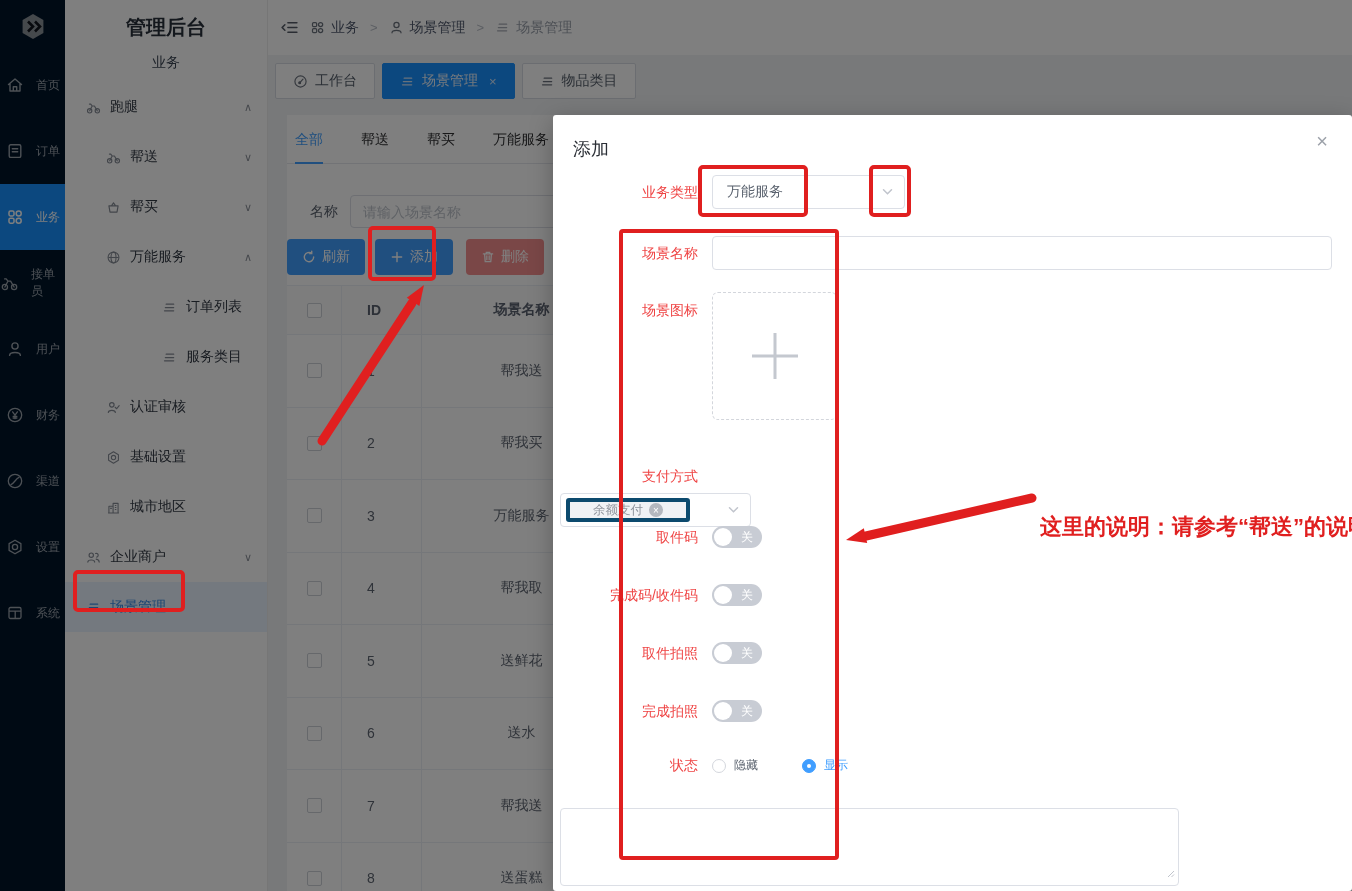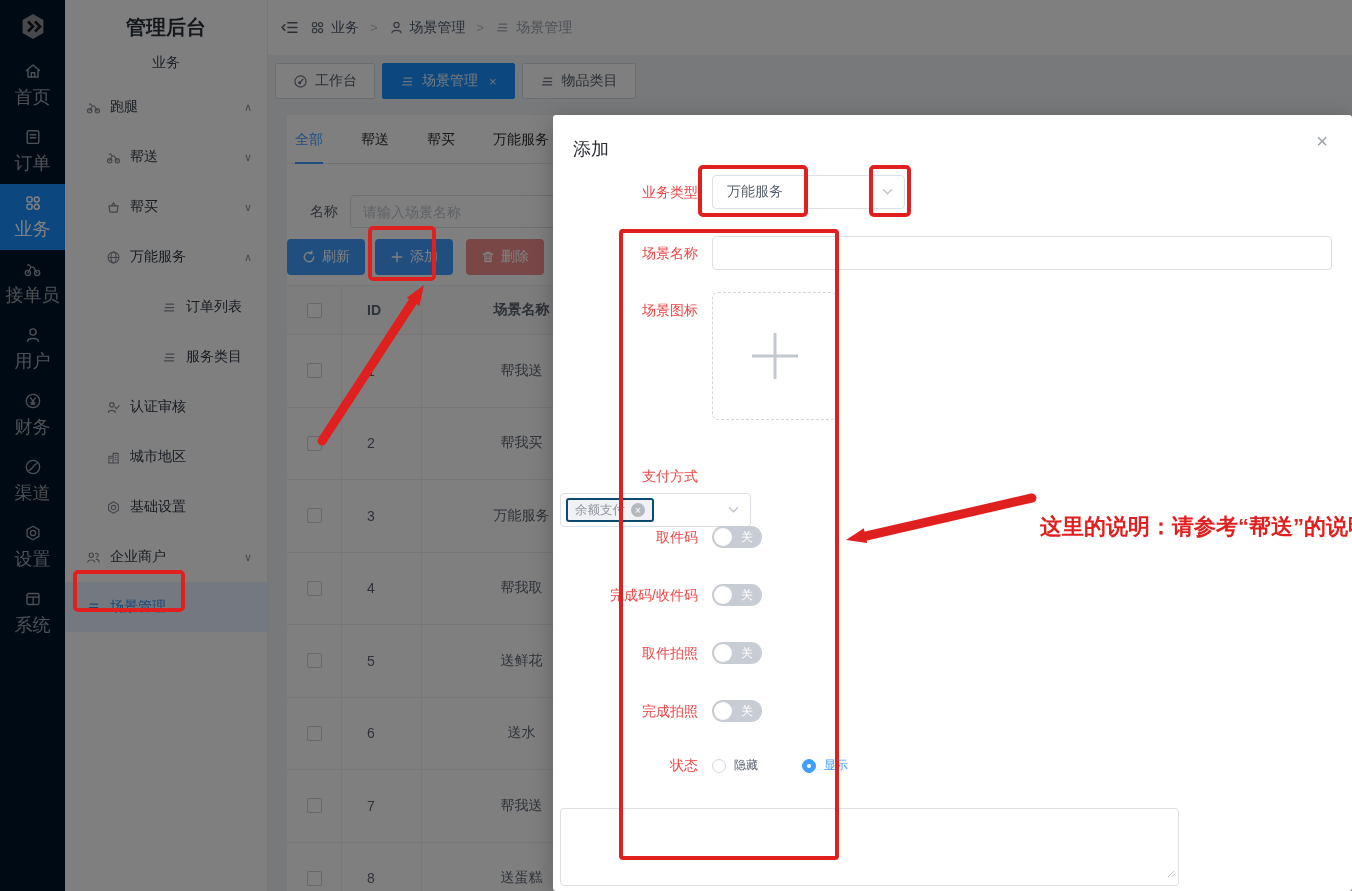--- a/index.html
+++ b/index.html
@@ -3,21 +3,21 @@
 <meta charset="utf-8">
 <style>
   * { margin:0; padding:0; box-sizing:border-box; }
   html,body { width:1352px; height:891px; }
   body { font-family:"Liberation Sans","DejaVu Sans",sans-serif; }
   .app { position:relative; width:1352px; height:891px; overflow:hidden; background:#f0f2f5; }
 
   
   .rail { position:absolute; left:0; top:0; width:65px; height:100%; background:#001529; z-index:1; padding-top:52px; }
   .rail-logo { position:absolute; top:13px; left:0; width:65px; display:flex; justify-content:center; }
-  .rail-item { height:66px; display:flex; flex-direction:column; align-items:center; justify-content:center; gap:4px; color:#9aa2ab; font-size:18px; cursor:pointer; }
+  .rail-item { height:66px; display:flex; align-items:center; justify-content:center; gap:12px; color:#9aa2ab; font-size:12px; cursor:pointer; }
   .rail-item .ri { width:19px; height:19px; display:flex; align-items:center; justify-content:center; }
   .rail-item.active { background:#1890ff; color:#fff; }
   .rail-item svg { stroke:currentColor; }
 
   
   .sidebar { position:absolute; left:65px; top:0; width:203px; height:100%; background:#ffffff; border-right:1px solid #ececec; z-index:1; }
   .sb-title { padding-top:14px; text-align:center; font-size:20px; font-weight:bold; color:#28303a; }
   .sb-sub { margin-top:13px; text-align:center; font-size:14px; color:#3c4654; }
   .sb-menu { margin-top:10px; }
   .s-item { height:50px; display:flex; align-items:center; position:relative; font-size:14px; color:#333a45; cursor:pointer; }
@@ -93,21 +93,21 @@
   .m-label { width:152px; text-align:right; font-size:14px; color:#ef4444; padding-right:7px; }
   .m-ctrl { margin-left:7px; }
   .sel { position:relative; height:34px; border:1px solid #dcdfe6; border-radius:4px; background:#fff; display:flex; align-items:center; }
   .sel .val { padding-left:14px; font-size:14px; color:#5a626e; }
   .sel .chev { position:absolute; right:11px; display:flex; }
   .inp { height:34px; border:1px solid #dcdfe6; border-radius:4px; background:#fff; width:620px; }
   .upload { width:125px; height:128px; border:1px dashed #d3d6dc; border-radius:6px; position:relative; cursor:pointer; background:#fff; }
   .plus-h, .plus-v { position:absolute; background:#c4c8cf; left:50%; top:50%; }
   .plus-h { width:46px; height:3px; transform:translate(-50%,-50%); }
   .plus-v { width:3px; height:46px; transform:translate(-50%,-50%); }
-  .tag { height:24px; margin-left:5px; background:#f0f2f5; border:2px solid #0c4a6e; border-radius:3px; display:flex; align-items:center; gap:6px; padding:0 7px; font-size:12.5px; color:#8f949d; }
+  .tag { height:24px; margin-left:5px; background:#f0f2f5; border:4px solid #0c4a6e; border-radius:3px; display:flex; align-items:center; gap:6px; padding:0 23px; font-size:12.5px; color:#8f949d; }
   .tag .tx { width:14px; height:14px; border-radius:50%; background:#b4b8bf; color:#fff; font-size:10px; display:flex; align-items:center; justify-content:center; cursor:pointer; }
   .sw { width:50px; height:22px; border-radius:11px; background:#c8ccd4; position:relative; cursor:pointer; }
   .sw .knob { position:absolute; left:2px; top:2px; width:18px; height:18px; border-radius:50%; background:#fff; }
   .sw .swt { position:absolute; right:9px; top:4px; font-size:12px; color:#fff; line-height:14px; }
   .radio-g { display:flex; align-items:center; }
   .rd { width:14px; height:14px; border-radius:50%; border:1px solid #d4d7dd; background:#fff; cursor:pointer; }
   .rd.on { border-color:#409eff; background:#409eff; position:relative; }
   .rd.on::after { content:""; position:absolute; left:4px; top:4px; width:4px; height:4px; border-radius:50%; background:#fff; }
   .rlab { font-size:12px; color:#5a626e; margin-left:8px; }
   .rlab.blue { color:#409eff; }
@@ -282,33 +282,33 @@
             <svg width="15" height="15" viewBox="0 0 18 18" fill="none" stroke-width="1.4" stroke-linecap="round" stroke-linejoin="round">
               <circle cx="7" cy="5.8" r="2.7"></circle>
               <path d="M2.8 15 C2.8 11.6 11.2 11.6 11.2 15 M11 8.7 L12.8 10.5 L15.8 6.8"></path>
             </svg>
           </span>
         <span>认证审核</span>
       </div>
       <div class="s-item lv2">
         <span class="si">
             <svg width="15" height="15" viewBox="0 0 18 18" fill="none" stroke-width="1.3" stroke-linejoin="round">
-              <path d="M3.5 15.5 V7.5 H8.5 M8.5 15.5 V4 H14.5 V15.5 M2.5 15.5 H15.5 M10.6 6.5 H12.4 M10.6 9 H12.4 M10.6 11.5 H12.4 M5 10 H7"></path>
-            </svg>
-          </span>
-        <span>城市地区</span>
-      </div>
-      <div class="s-item lv2">
-        <span class="si">
-            <svg width="15" height="15" viewBox="0 0 18 18" fill="none" stroke-width="1.3" stroke-linejoin="round">
               <path d="M9 2.2 L14.9 5.6 V12.4 L9 15.8 L3.1 12.4 V5.6 Z"></path>
               <circle cx="9" cy="9" r="2.6"></circle>
             </svg>
           </span>
         <span>基础设置</span>
+      </div>
+      <div class="s-item lv2">
+        <span class="si">
+            <svg width="15" height="15" viewBox="0 0 18 18" fill="none" stroke-width="1.3" stroke-linejoin="round">
+              <path d="M3.5 15.5 V7.5 H8.5 M8.5 15.5 V4 H14.5 V15.5 M2.5 15.5 H15.5 M10.6 6.5 H12.4 M10.6 9 H12.4 M10.6 11.5 H12.4 M5 10 H7"></path>
+            </svg>
+          </span>
+        <span>城市地区</span>
       </div>
       <div class="s-item lv1">
         <span class="si">
             <svg width="15" height="15" viewBox="0 0 18 18" fill="none" stroke-width="1.4" stroke-linecap="round">
               <circle cx="6.3" cy="6.2" r="2.6"></circle>
               <path d="M2.2 14.5 C2.2 11.2 10.4 11.2 10.4 14.5 M11.5 4.2 A2.3 2.3 0 1 1 12.8 8.6 M12.2 10.9 C14.8 11.3 15.8 12.6 15.8 14.5"></path>
             </svg>
           </span>
         <span>企业商户</span>
         <span class="caret">∨</span>

